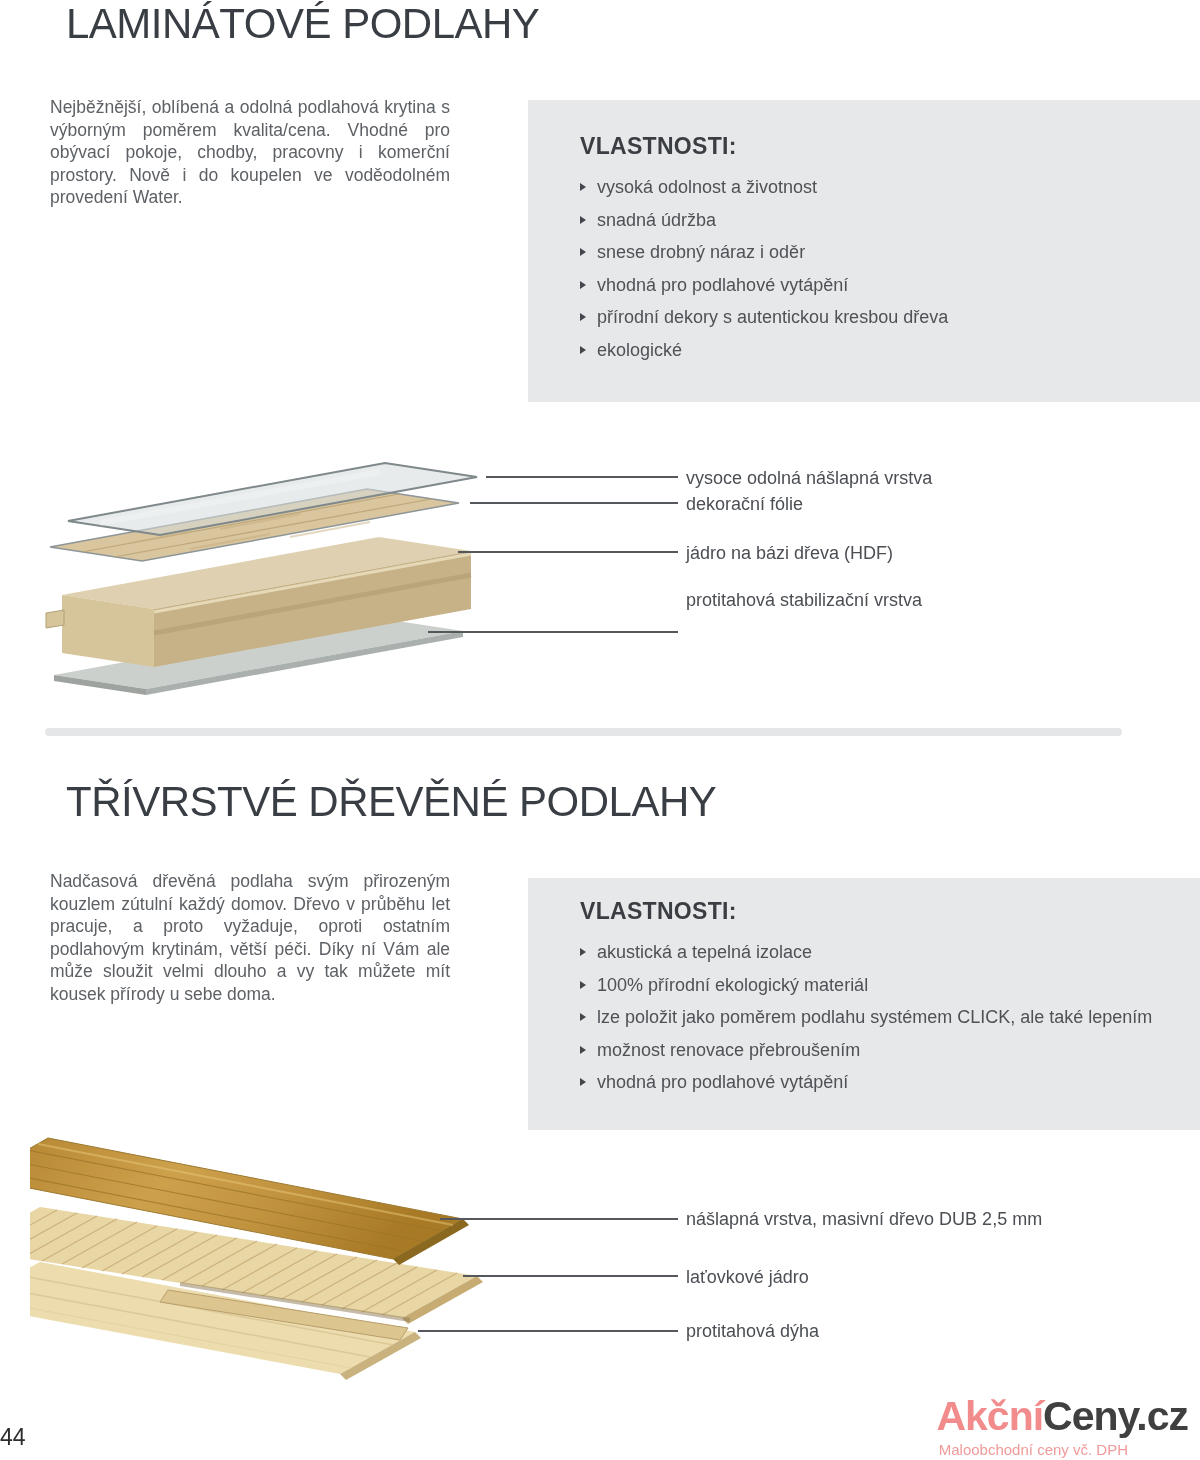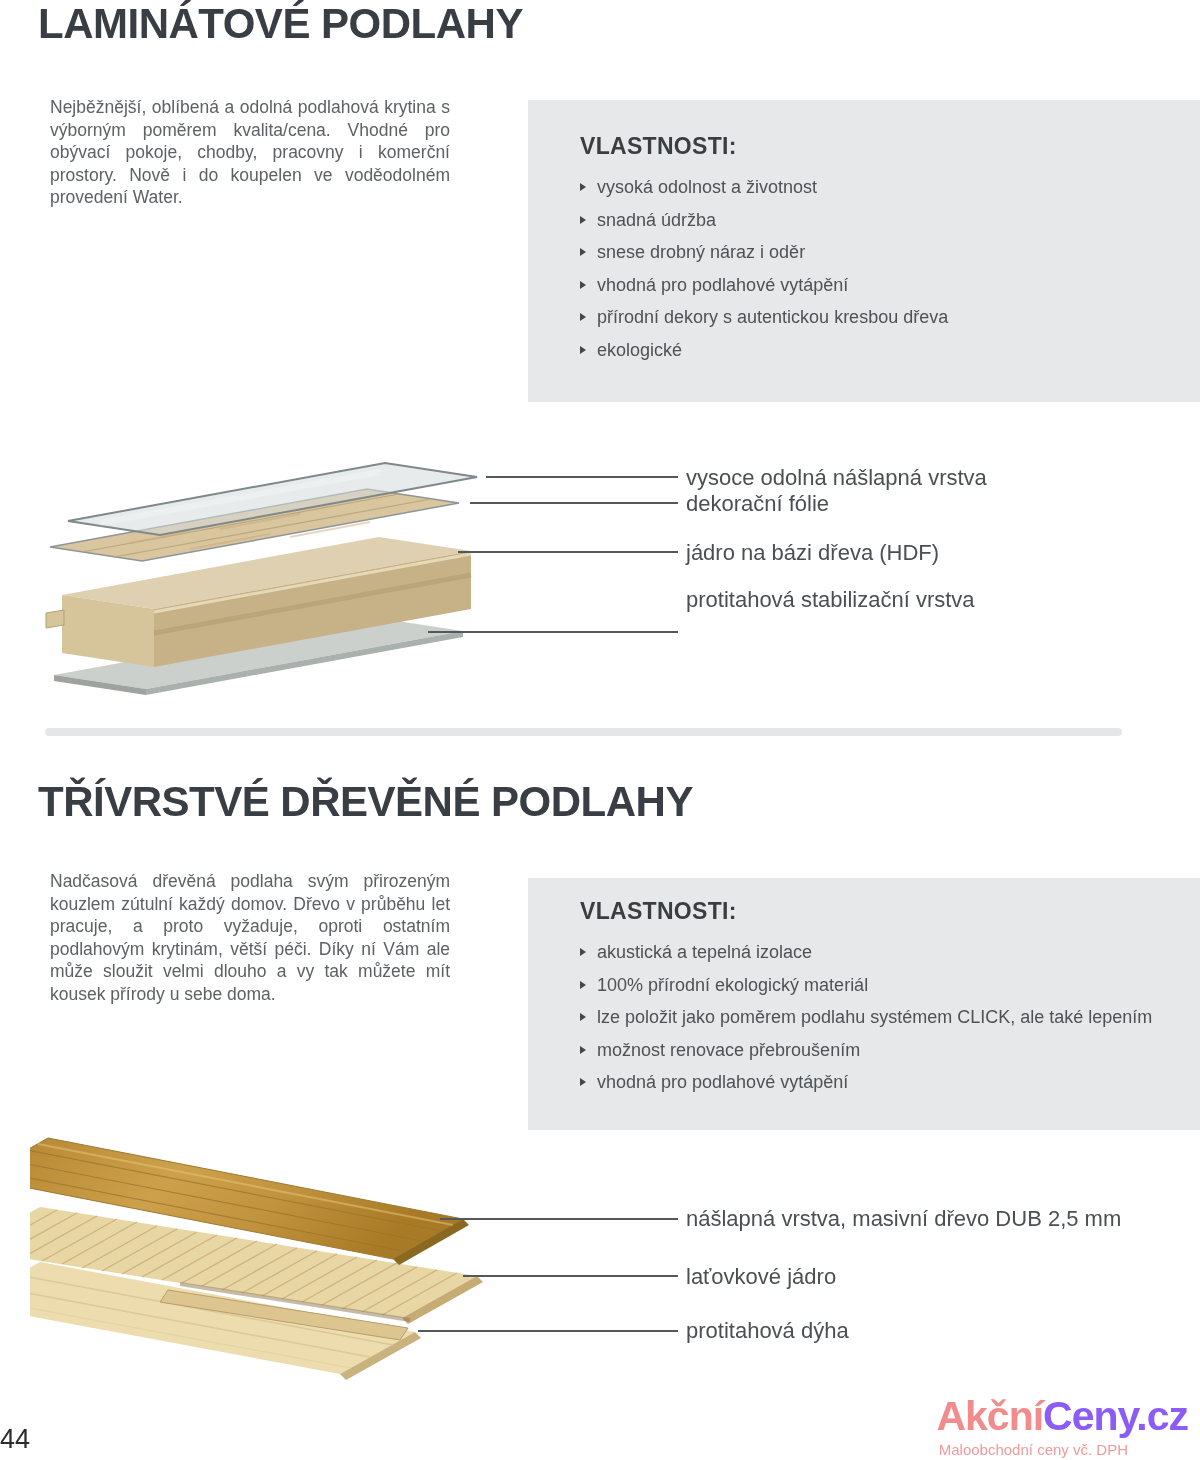--- a/index.html
+++ b/index.html
@@ -1,22 +1,22 @@
 <!DOCTYPE html>
 <html><head>
 <meta charset="utf-8">
 <style>
   html,body{margin:0;padding:0;background:#ffffff;}
   .page{
     position:relative;width:1200px;height:1460px;background:#ffffff;overflow:hidden;
     font-family:"Liberation Sans",sans-serif;
   }
   .sec-title{
-    position:absolute;left:38px;margin:0;
-    font-size:42px;font-weight:bold;letter-spacing:-0.5px;
+    position:absolute;left:66px;margin:0;
+    font-size:42px;font-weight:normal;letter-spacing:-0.5px;
     color:#393e44;line-height:48px;white-space:nowrap;
   }
   .intro{
     position:absolute;left:50px;width:400px;margin:0;
     font-size:17.5px;line-height:22.5px;text-align:justify;
     color:#5d6165;
   }
   .props-box{
     position:absolute;left:528px;width:808px;background:#e7e8e9;
     box-sizing:border-box;padding:33px 30px 0 52px;
@@ -34,31 +34,31 @@
     border-left:6px solid #43474c;border-top:4px solid transparent;border-bottom:4px solid transparent;
   }
   .divider{
     position:absolute;left:45px;top:728px;width:1077px;height:8px;
     background:#e5e6e7;border-radius:4px;
   }
   .diagram{position:absolute;}
   .leader{position:absolute;height:2px;background:#54585c;}
   .layer-label{
     position:absolute;transform:translateY(-50%);white-space:nowrap;
-    font-size:22px;color:#4b4f54;
+    font-size:18px;color:#4b4f54;
   }
   .page-number{
-    position:absolute;left:0px;top:1424px;font-size:27px;color:#2c2c2c;
+    position:absolute;left:0px;top:1424px;font-size:23px;color:#2c2c2c;
   }
   .logo{
     position:absolute;right:12px;top:1394px;margin:0;
     font-size:41px;font-weight:bold;letter-spacing:-1px;white-space:nowrap;line-height:44px;
   }
   .logo .lp1{color:#f28c8c;}
-  .logo .lp2{color:#8b5cf6;}
+  .logo .lp2{color:#404040;}
   .tagline{
     position:absolute;right:72px;top:1441px;font-size:15px;color:#f09a9a;white-space:nowrap;
   }
 </style>
 </head>
 <body>
 
 <div class="page">
 
   <h1 class="sec-title" style="top:0px;">LAMINÁTOVÉ PODLAHY</h1>

